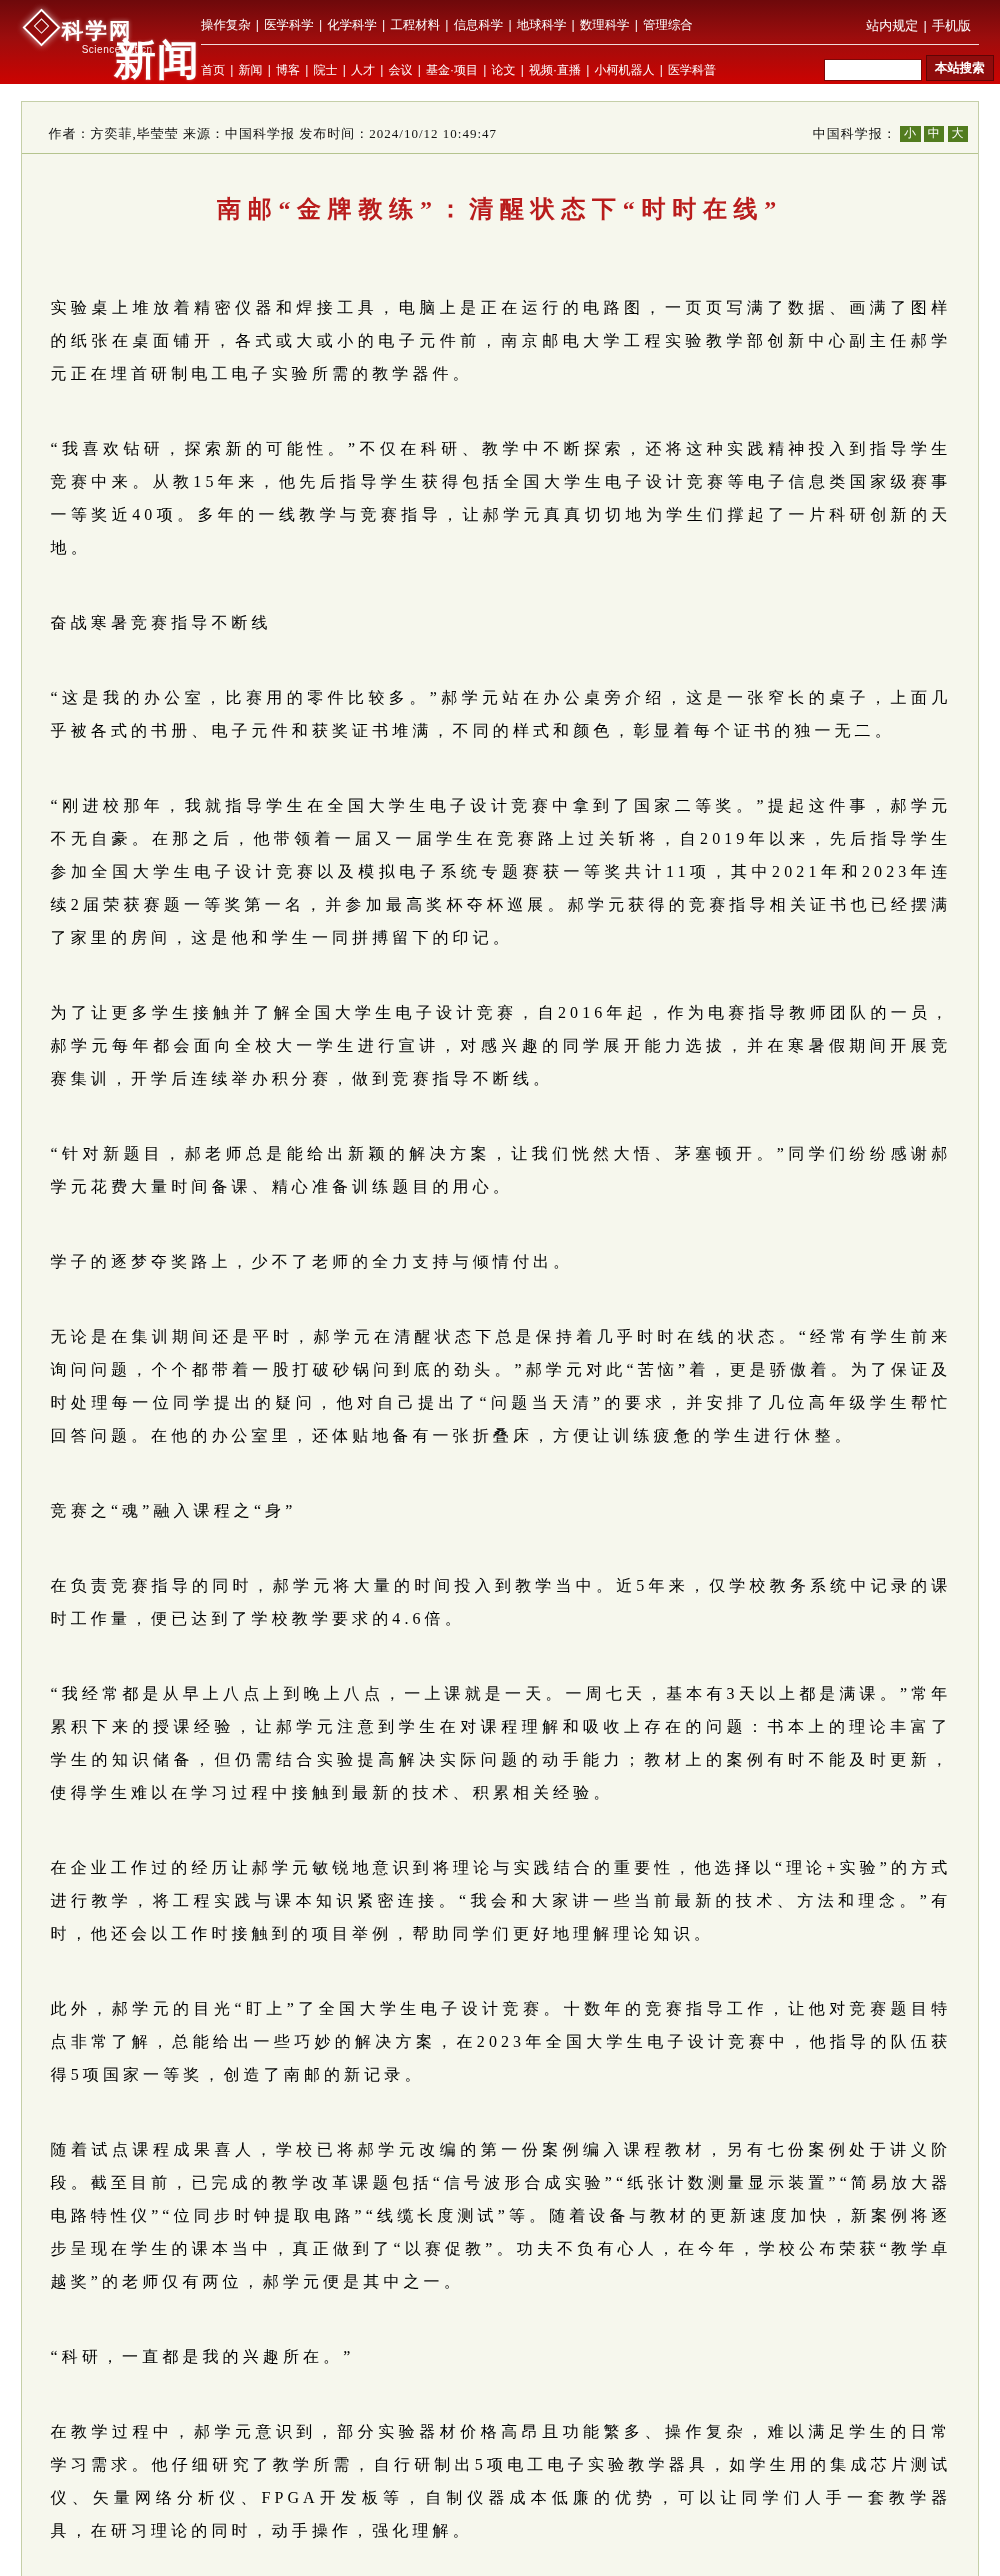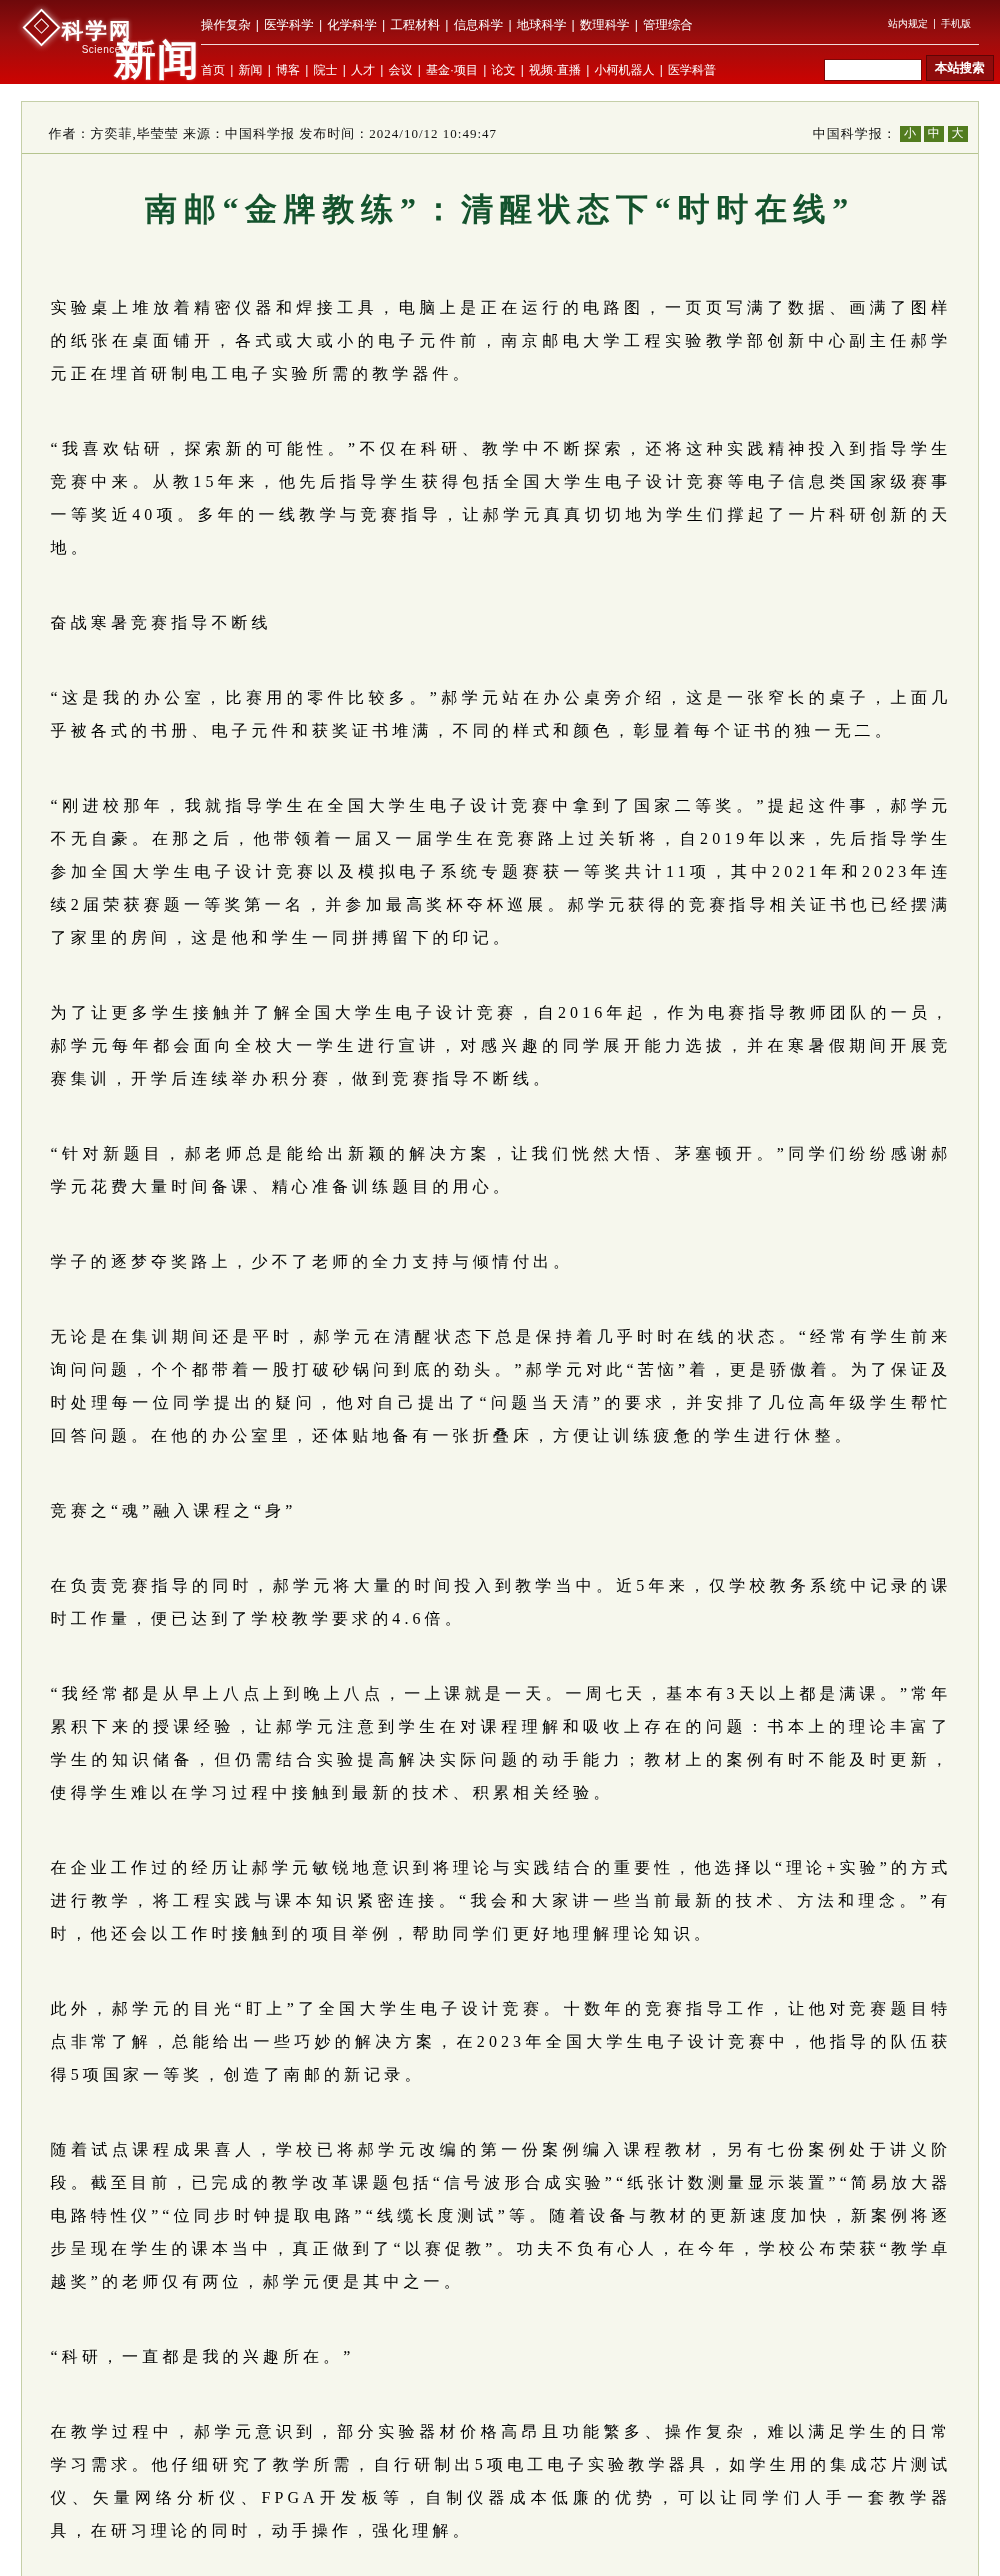--- a/index.html
+++ b/index.html
@@ -31,21 +31,21 @@
   .logo-cn{font-size:21.6px;font-weight:bold;letter-spacing:2.1px;line-height:27px;text-shadow:0 0 4.1px rgba(255,255,255,.5);}
   .logo-en{font-size:10px;letter-spacing:0.5px;opacity:.95;padding-left:20px;}
   .section-big{
     position:absolute;left:114px;top:38px;
     color:#fff;font-size:42px;font-weight:bold;line-height:43px;letter-spacing:1px;
     text-shadow:0 0 3.1px rgba(255,255,255,.35);
   }
   .navline{position:absolute;left:201px;top:16.5px;color:#fff;font-size:12.4px;white-space:nowrap;}
   .nav-item{color:#fff;text-decoration:none;cursor:pointer;}
   .navlist .nav-item:not(:last-child)::after{content:"|";padding:0 5.2px;color:#fff;opacity:.95;}
-  .topright{position:absolute;right:29px;top:16.5px;color:#fff;font-size:10px;white-space:nowrap;}
+  .topright{position:absolute;right:29px;top:16.5px;color:#fff;font-size:13px;white-space:nowrap;}
   .header-rule{position:absolute;left:201px;right:20.6px;top:44px;border-top:0.5px solid rgba(255,255,255,.85);}
   .navline2{position:absolute;left:201px;top:62px;color:#fff;font-size:12px;white-space:nowrap;}
   .searchbox{position:absolute;right:6.2px;top:55px;display:flex;align-items:flex-end;}
   .search-input{
     width:98px;height:21.6px;border:0.5px solid #7c0808;background:#fff;
     margin-right:4.1px;font-size:11.3px;padding:0 4.1px;box-sizing:border-box;
   }
   .search-btn{
     height:26px;padding:0 8.2px;background:#8f0c0c;border:0.5px solid #5f0505;
     color:#fff;font-size:12.4px;font-weight:bold;cursor:pointer;
@@ -65,23 +65,23 @@
   }
   .meta-right{display:flex;align-items:center;letter-spacing:1px;}
   .fontsize-box{
     display:inline-block;background:#527c1f;color:#fff;
     padding:1.5px 3.6px;margin-left:3.6px;font-size:12px;cursor:pointer;line-height:1.1;
   }
   .divider{border-bottom:1.5px double #b5c48e;margin:0;}
   .article-title{
     margin:40px 31px 0 31px;
     text-align:center;
-    color:#14532d;
+    color:#b91c1c;
     font-family:"Liberation Serif","DejaVu Serif",serif;
-    font-size:32px;font-weight:bold;letter-spacing:6.7px;
+    font-size:24px;font-weight:bold;letter-spacing:6.7px;
     line-height:30px;
   }
   .article-body{
     margin-top:67px;
     padding:0 27px 0 29px;
     font-family:"Liberation Serif","DejaVu Serif",serif;
     color:#000;
   }
   .para{
     font-size:16px;line-height:33px;letter-spacing:4.1px;

